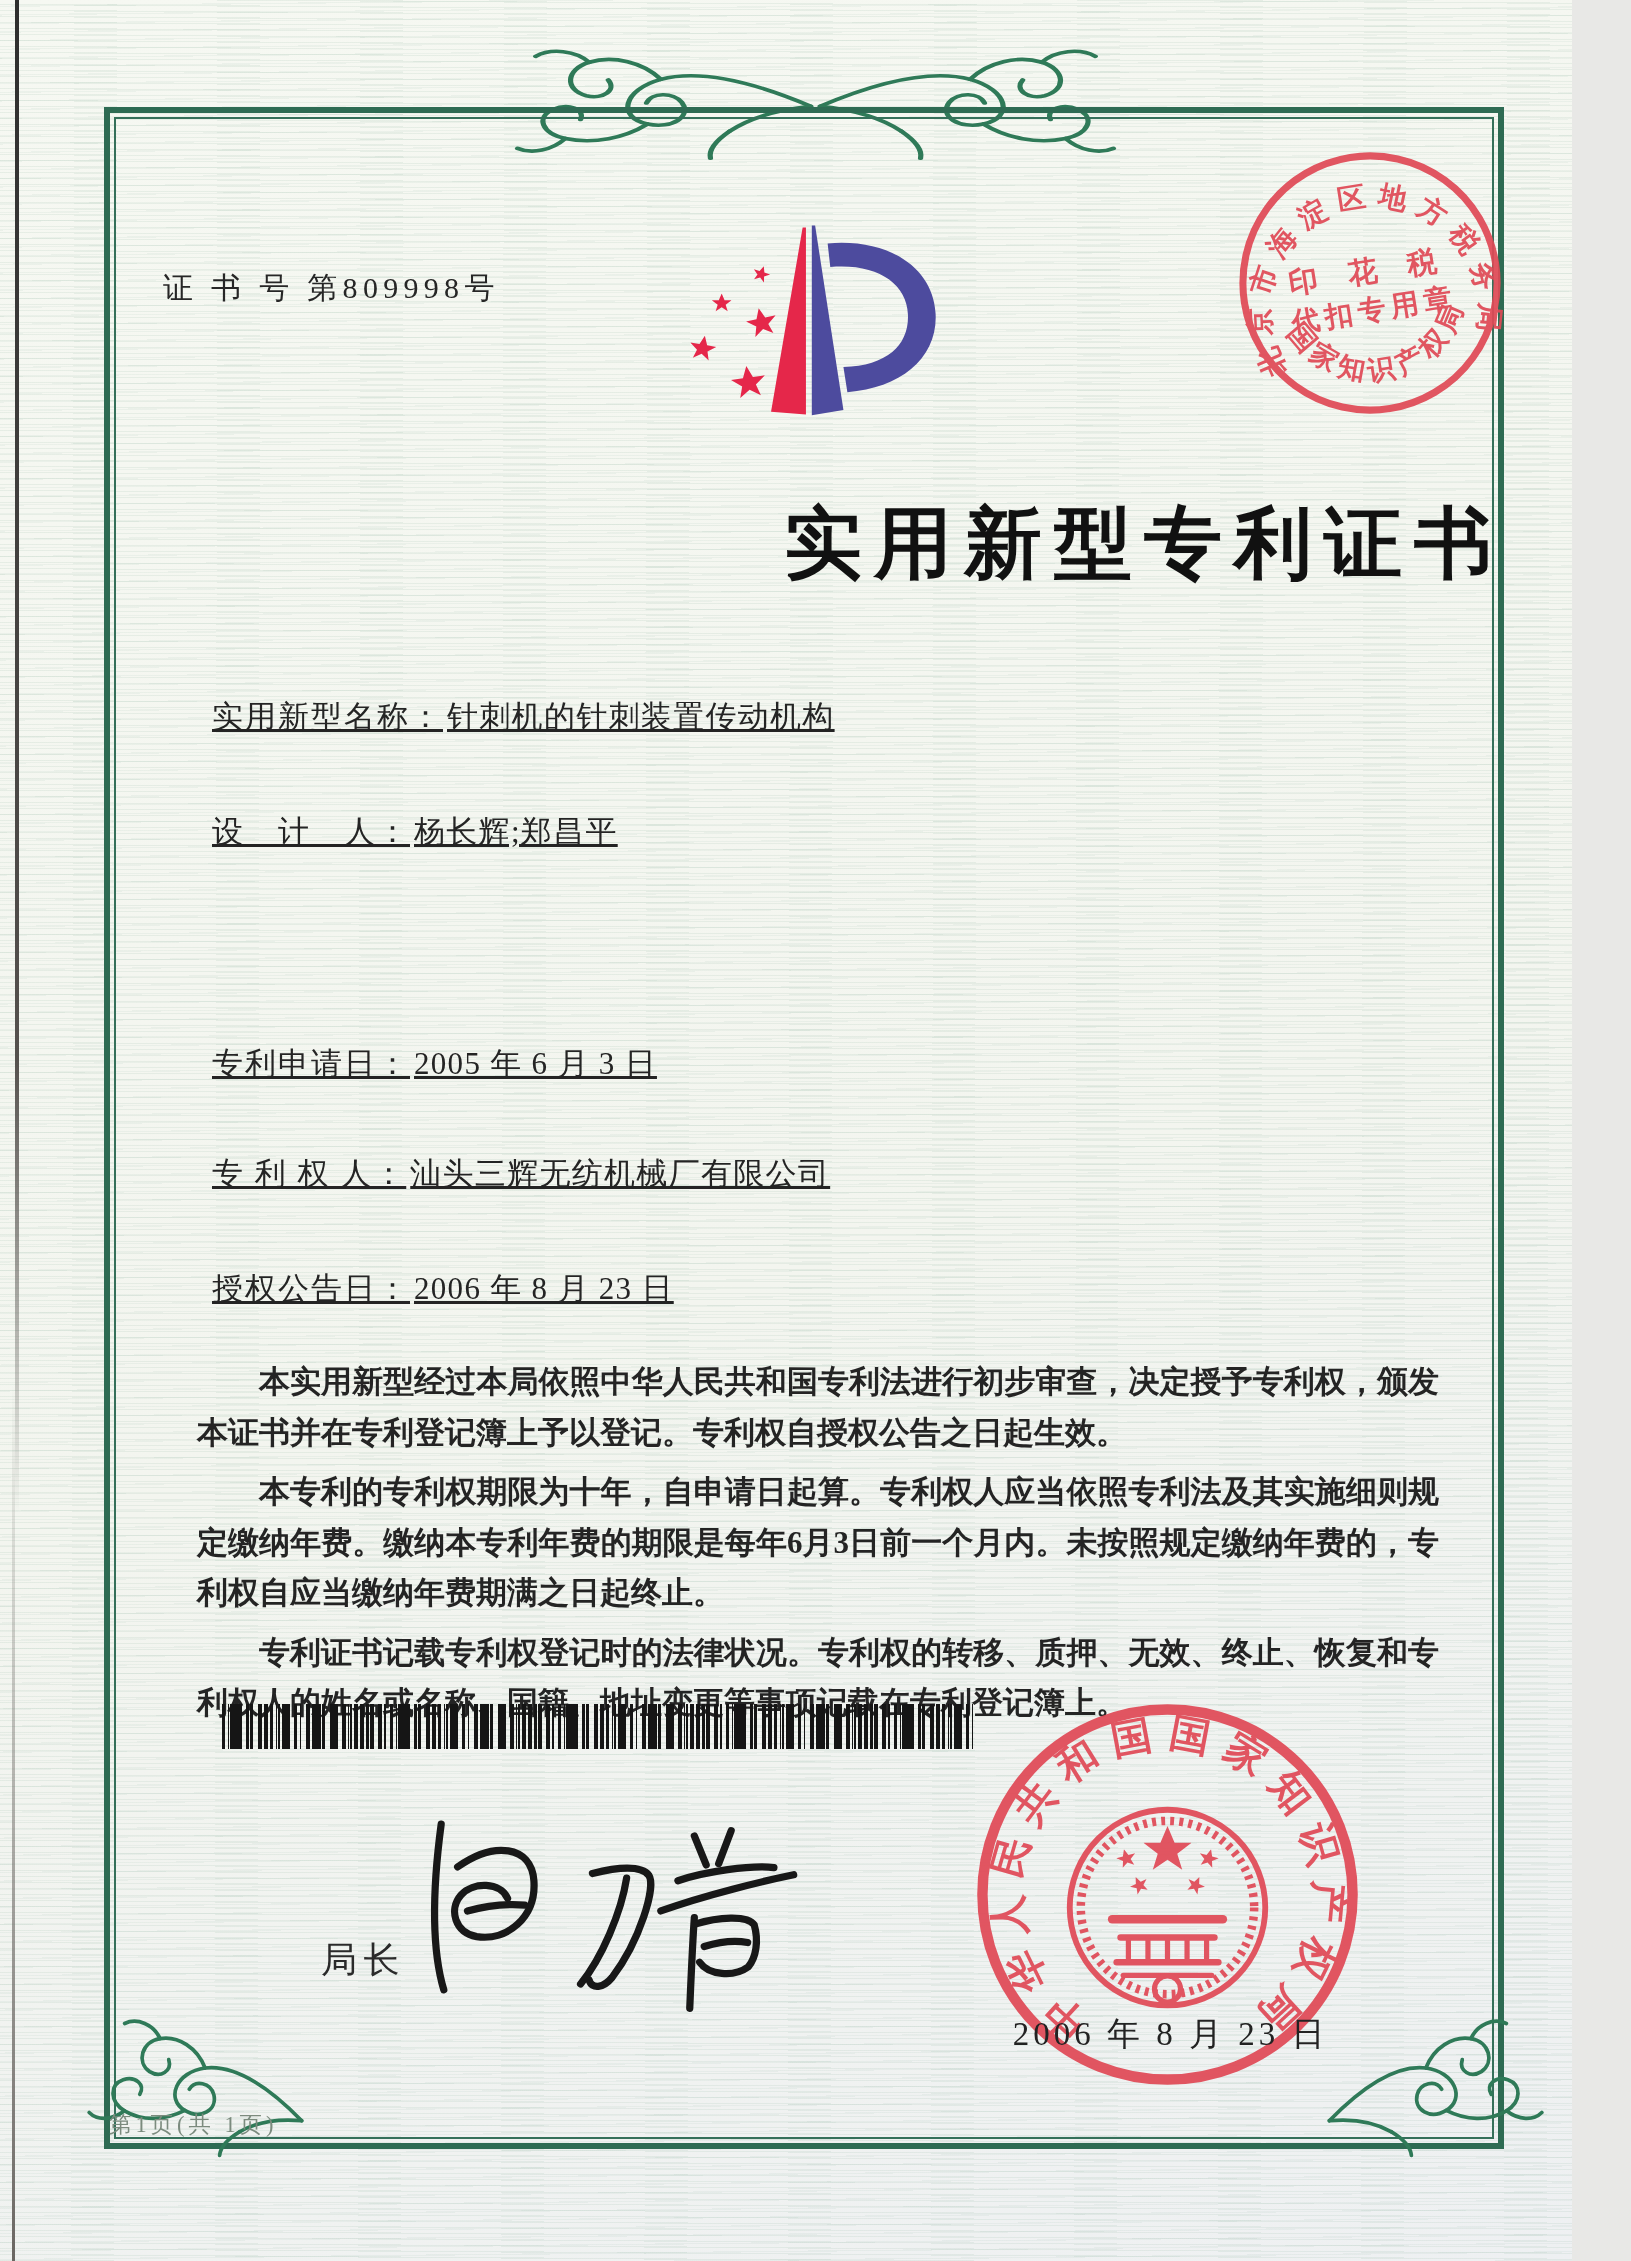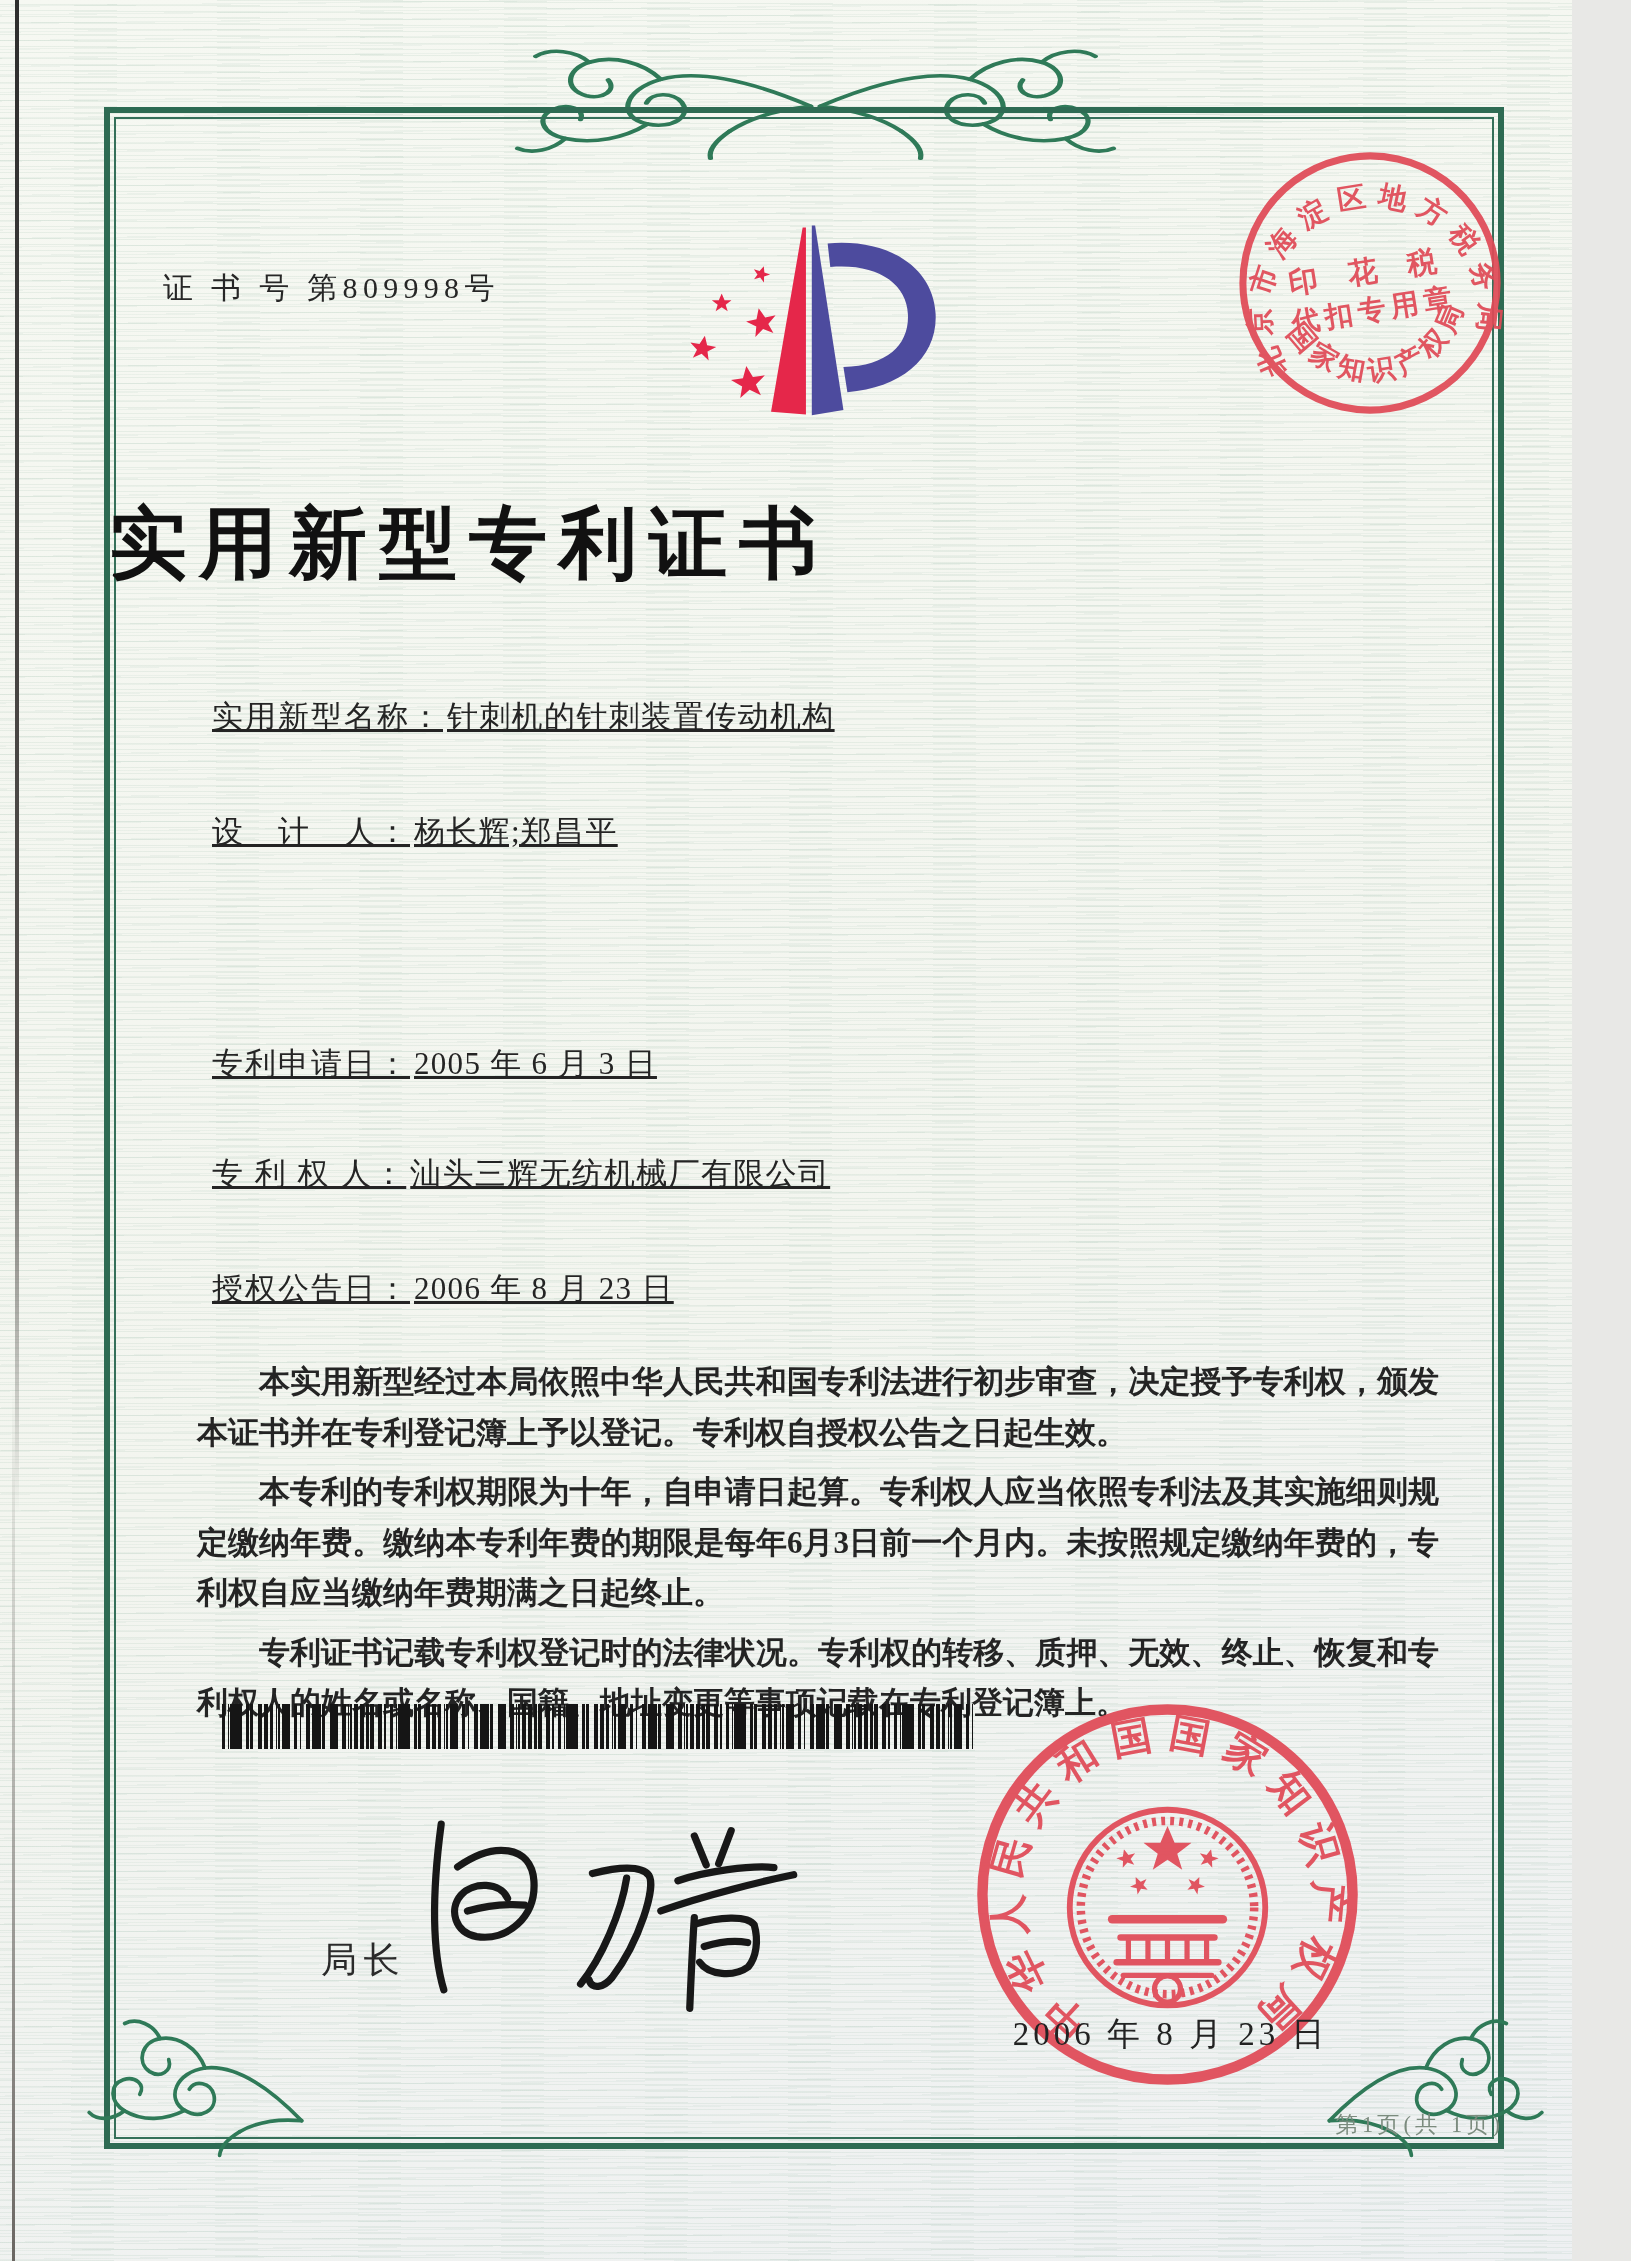--- a/index.html
+++ b/index.html
@@ -23,21 +23,21 @@
   .border-outer{position:absolute;left:104px;top:107px;width:1400px;height:2042px;
     border:6px solid #2e6b53;box-sizing:border-box;}
   .border-inner{position:absolute;inset:4px;border:2px solid #35705a;}
 
   .cert-no{position:absolute;left:163px;top:268px;font-size:30px;letter-spacing:5.3px;color:#262626;}
 
   .logo{position:absolute;left:671px;top:209px;width:283px;height:257px;}
 
   .tax-stamp{position:absolute;left:1232px;top:145px;width:276px;height:420;transform:rotate(-9deg);opacity:.93;}
 
-  .title{position:absolute;left:109px;width:1395px;top:492px;text-align:left;
+  .title{position:absolute;left:109px;width:1395px;top:492px;text-align:right;
     font-size:78px;font-weight:bold;letter-spacing:12px;color:#111;}
 
   .field{position:absolute;left:212px;font-size:31px;color:#242424;white-space:nowrap;text-decoration:underline;}
   .f0{top:696px}.f1{top:811px}.f2{top:926px}.f3{top:1043px}.f4{top:1153px}.f5{top:1268px}
   .field .lab{letter-spacing:2px;}
   .field .val{margin-left:4px;letter-spacing:1.3px;}
 
   .paras{position:absolute;left:197px;top:1357px;width:1242px;font-size:31px;
     line-height:1.63;text-align:justify;color:#242424;font-weight:bold;}
   .paras p{margin:0 0 9.2px 0;text-indent:2em;}
@@ -47,21 +47,21 @@
       repeating-linear-gradient(90deg,#151515 0 3.3px,transparent 3.3px 6px,#151515 6px 7.2px,transparent 7.2px 12px,#151515 12px 16.4px,transparent 16.4px 18.4px,#151515 18.4px 20px,transparent 20px 24px),
       repeating-linear-gradient(90deg,#151515 0 2px,transparent 2px 8px,#151515 8px 12px,transparent 12px 16px,#151515 16px 18px,transparent 18px 28px);}
 
   .director{position:absolute;left:321px;top:1918px;font-size:36px;letter-spacing:6.6px;color:#2a2a2a;margin-top:18px;}
   .signature{position:absolute;left:395px;top:1811px;width:408px;height:217px;}
 
   .office-seal{position:absolute;left:972px;top:1699px;width:391px;height:391px;opacity:.93;}
   .issue-date{position:absolute;left:993px;top:2012px;width:355px;text-align:center;
     font-size:33px;letter-spacing:4px;color:#222;}
 
-  .footer{position:absolute;left:109px;width:1395px;top:2109px;text-align:right;
+  .footer{position:absolute;left:109px;width:1395px;top:2109px;text-align:left;
     font-size:22.4px;letter-spacing:4px;color:#7b8b7e;}
 
   .ornament-top{position:absolute;left:421px;top:34px;width:789px;height:138px;}
   .flourish-bl{position:absolute;left:92px;top:2026px;width:217px;height:132px;transform:rotate(14deg);}
   .flourish-br{position:absolute;left:1322px;top:2026px;width:217px;height:132px;transform:rotate(-14deg) scaleX(-1);}
 
   svg text{font-family:"Liberation Serif","DejaVu Serif",serif;}
 </style>
 </head>
 <body>

